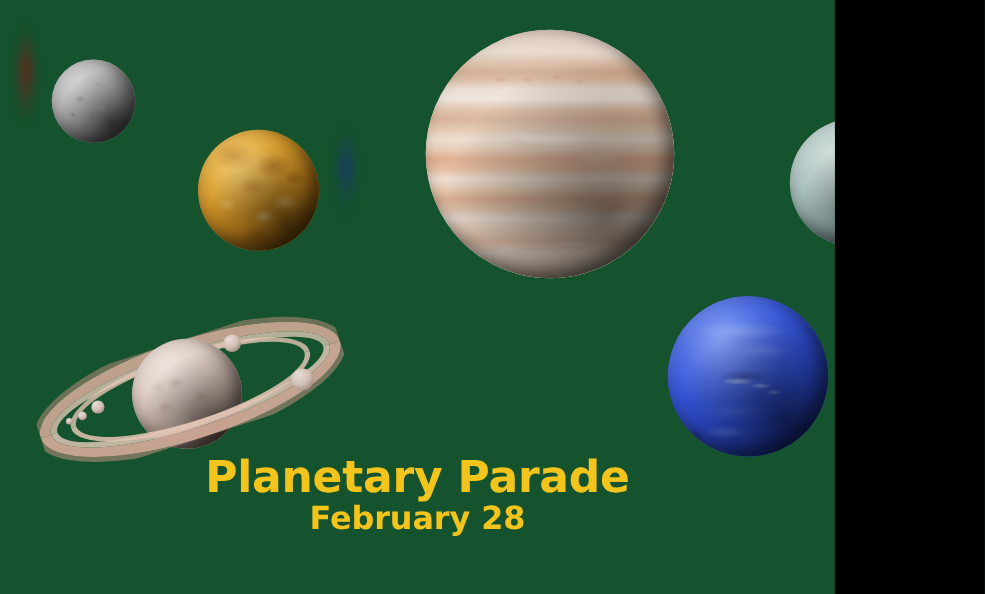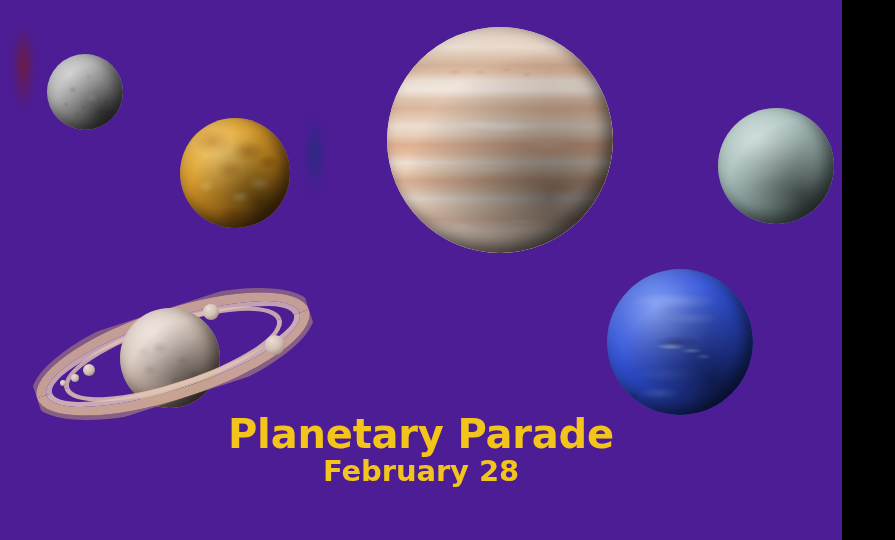--- a/index.html
+++ b/index.html
@@ -1,21 +1,21 @@
 <!DOCTYPE html>
 <html><head>
 <meta charset="utf-8">
 <style>
   html,body{margin:0;padding:0;background:#000;}
   body{width:895px;height:540px;overflow:hidden;font-family:"Liberation Sans",sans-serif;}
 
   #scene{
     position:relative;
-    width:842px;height:540px;
-    background:#4c1d95;
+    width:759px;height:540px;
+    background:#14532d;
     overflow:hidden;
   }
 
   
   .planet{position:absolute;border-radius:50%;overflow:hidden;}
   .shade{
     position:absolute;inset:0;border-radius:50%;
     background:radial-gradient(circle at 32% 28%, rgba(255,255,255,.16) 0%, rgba(255,255,255,0) 42%),
                radial-gradient(circle at 72% 76%, rgba(0,0,0,.58) 0%, rgba(0,0,0,0) 62%);
     pointer-events:none;

